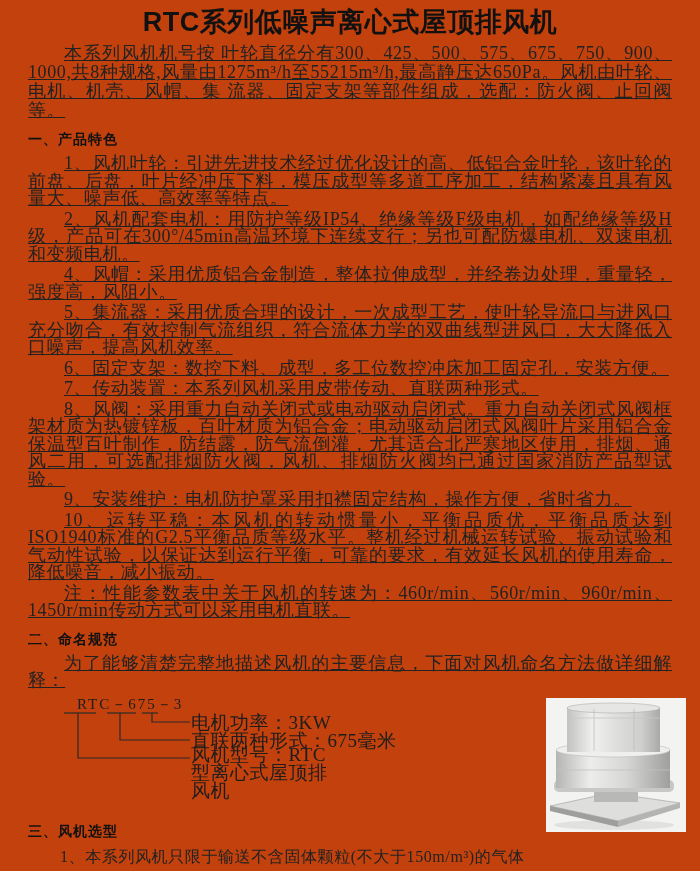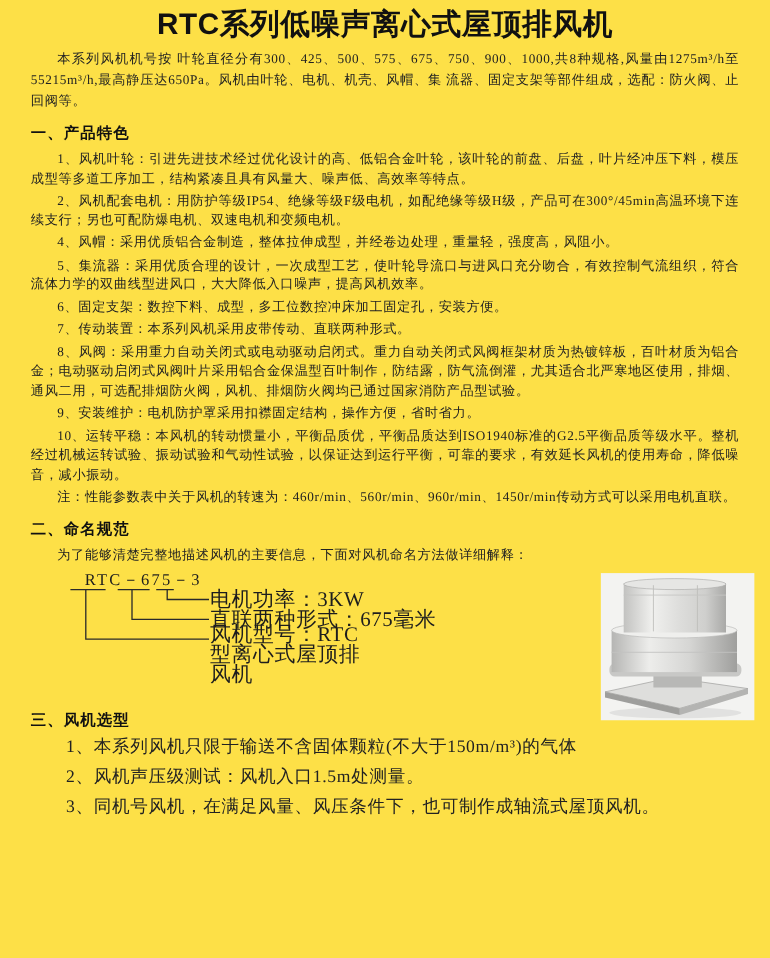--- a/index.html
+++ b/index.html
@@ -1,20 +1,20 @@
 <!DOCTYPE html>
 <html><head>
 <meta charset="utf-8">
 <style>
   html,body{margin:0;padding:0;background:#e9e9e9;}
   .page{
     position:relative;
     width:700px;height:871px;
     margin:0 auto;
-    background:#fde047;
+    background:#c2410c;
     color:#222;
     font-family:"Liberation Serif","DejaVu Serif",serif;
     box-sizing:border-box;
     padding:4px 28px 0 28px;
     overflow:hidden;
   }
   .doc-title{
     font-family:"Liberation Sans","DejaVu Sans",sans-serif;
     font-weight:bold;
     font-size:27px;
@@ -27,26 +27,27 @@
   .sec-heading{
     font-family:"Liberation Sans","DejaVu Sans",sans-serif;
     font-weight:bold;
     font-size:14px;
     line-height:24px;
     color:#111;
     margin:7px 0 4px 0;
     letter-spacing:1px;
   }
   p.body{
-    font-size:12px;
+    font-size:18px;
     line-height:17.5px;
     letter-spacing:0.6px;
     text-align:justify;
     text-indent:2em;
     margin:0 0 3px 0;
+    text-decoration:underline;
   }
   p.intro{
     line-height:19px;
     margin-bottom:4px;
   }
   .diagram{
     position:relative;
     height:118px;
     margin-top:4px;
   }

